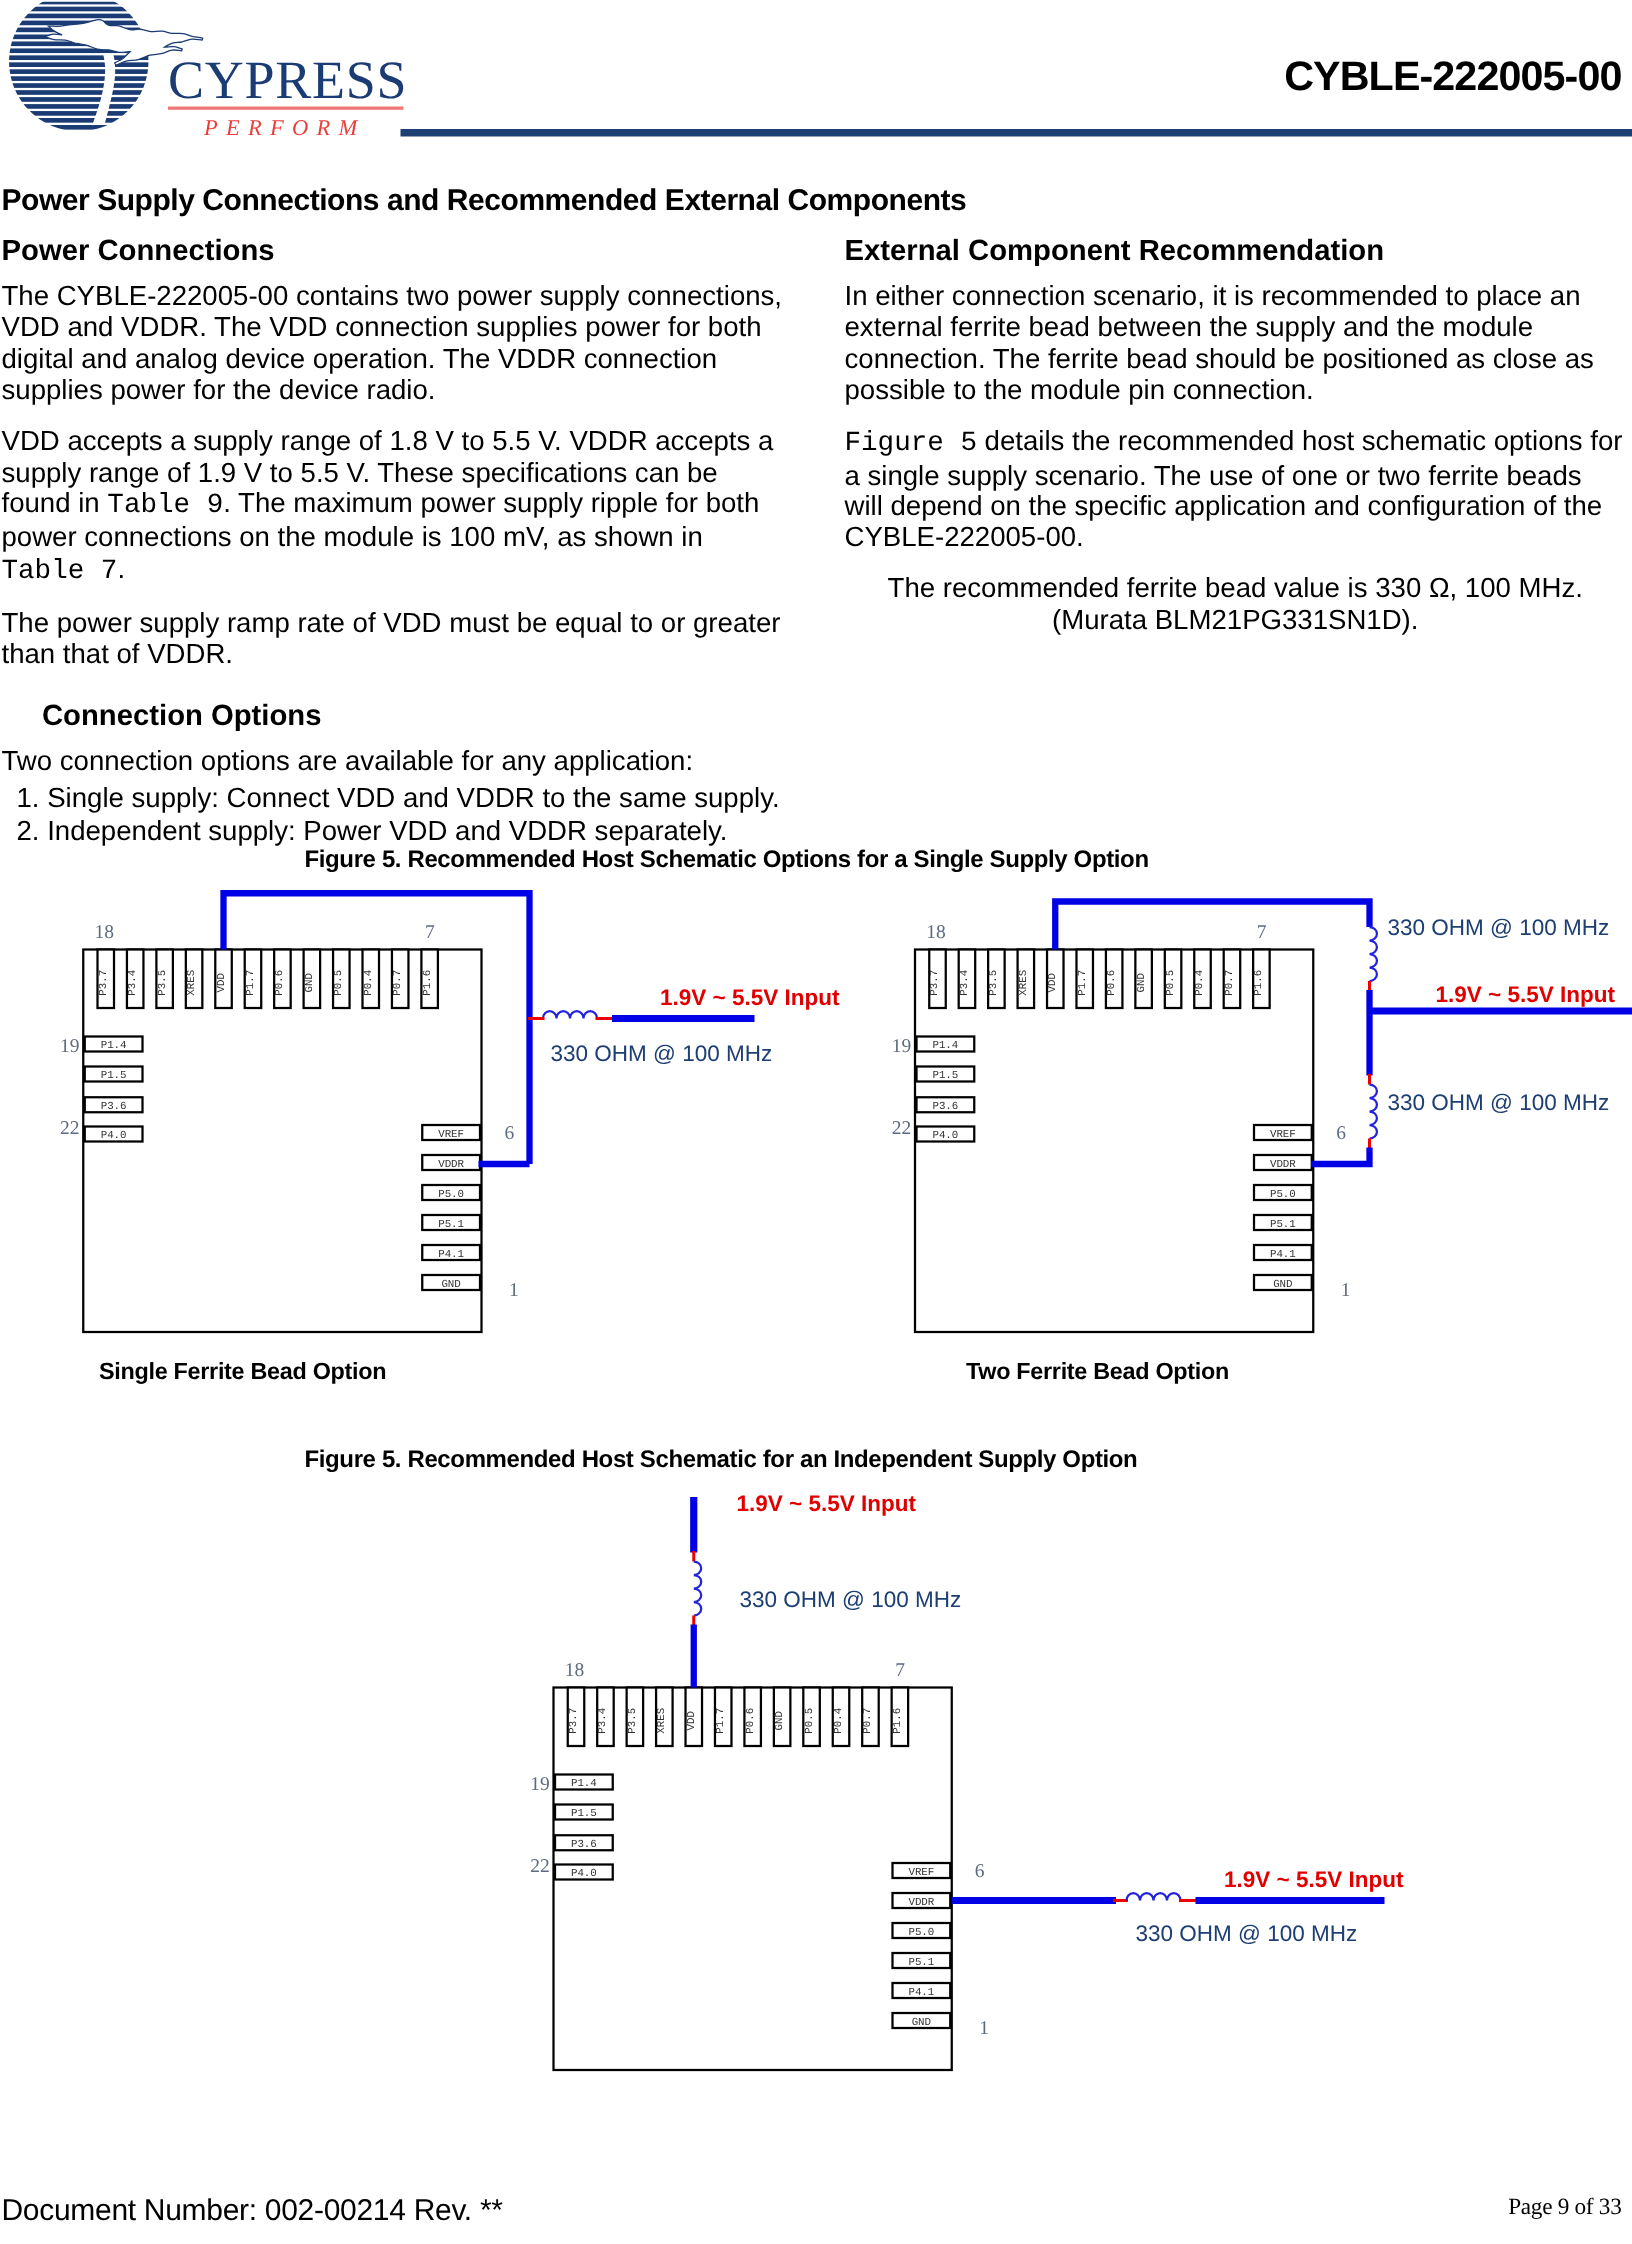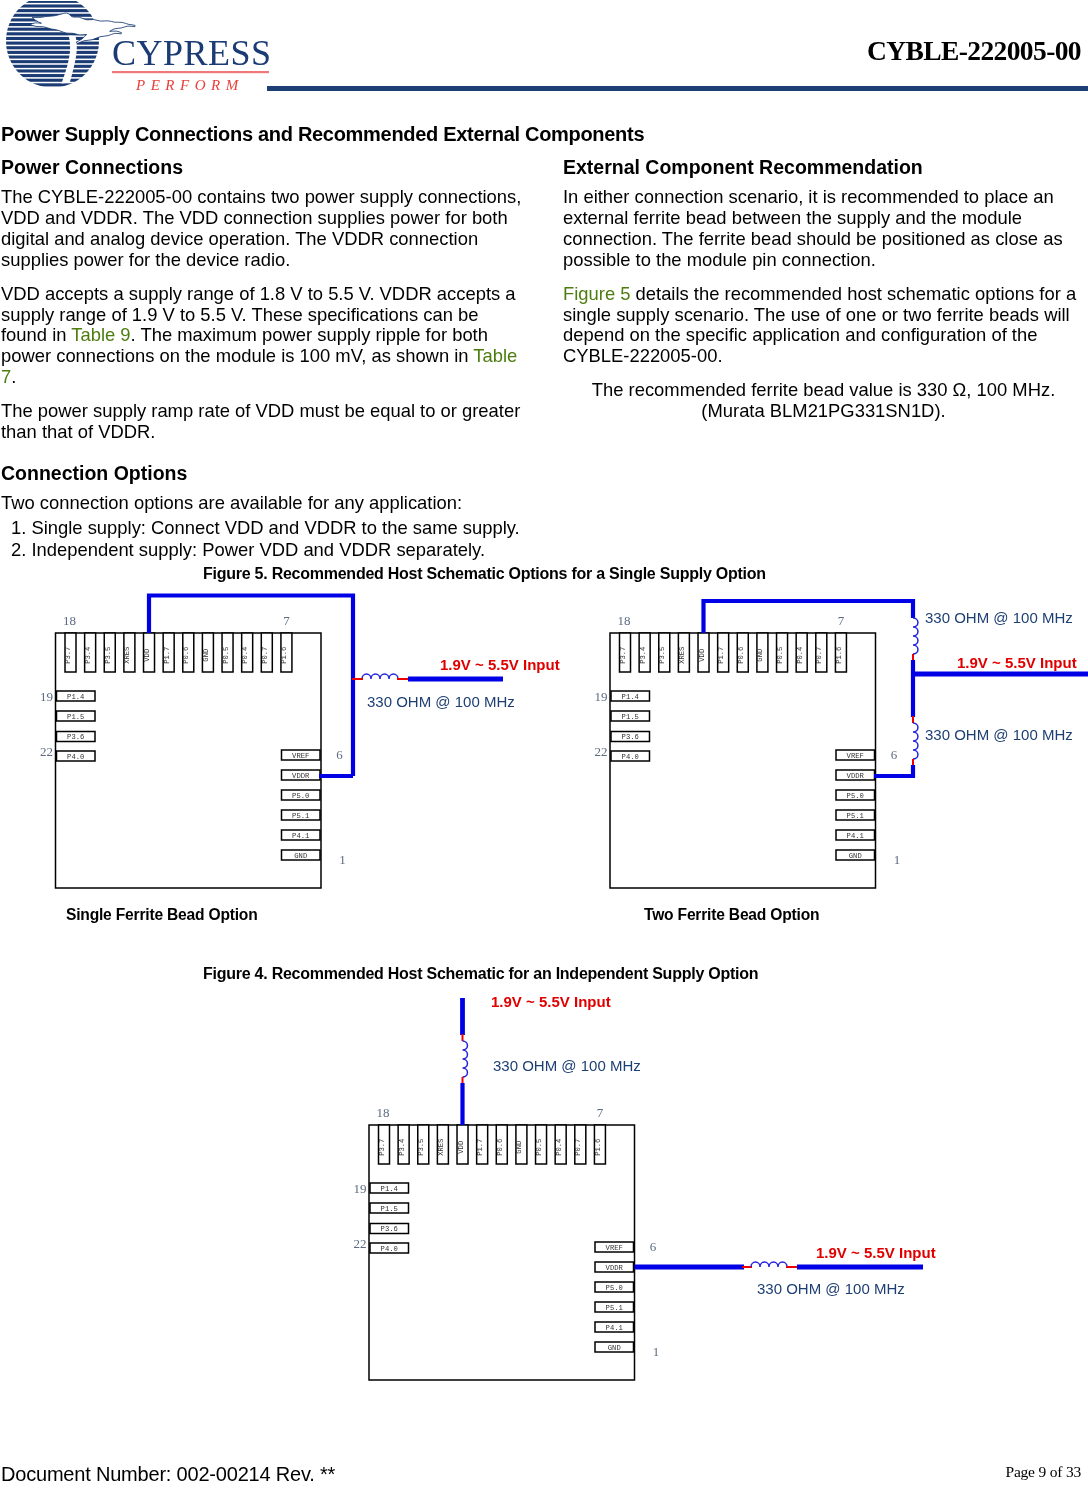--- a/index.html
+++ b/index.html
@@ -1,28 +1,28 @@
 <!DOCTYPE html>
 <html><head>
 <meta charset="utf-8">
 <style>
 html,body{margin:0;padding:0;background:#fff;}
 body{width:1088px;height:1496px;font-family:"Liberation Sans",sans-serif;color:#000;position:relative;overflow:hidden;}
 #cypress-logo{position:absolute;left:2px;top:1px;}
 #logo-wordmark{position:absolute;left:112px;top:35px;width:160px;height:60px;}
 #hdr-rule{position:absolute;left:267px;top:85.5px;width:821px;height:5.5px;background:#1e3f73;}
-#part-number{position:absolute;right:7px;top:35px;font-size:27.5px;font-weight:bold;letter-spacing:-0.6px;white-space:nowrap;font-family:Liberation Serif, serif;}
+#part-number{position:absolute;right:7px;top:35px;font-size:27.5px;font-weight:bold;letter-spacing:-0.6px;white-space:nowrap;}
 #page-title{position:absolute;left:1px;top:110px;font-size:20px;font-weight:bold;letter-spacing:-0.3px;white-space:nowrap;}
 .col{position:absolute;}
 #colL{left:1px;top:156px;width:525px;}
 #colR{left:563px;top:156px;width:521px;}
 h2.sec{font-size:19.5px;font-weight:bold;margin:0 0 8px 0;letter-spacing:0px;}
 p.body{font-size:18.4px;margin:0 0 13px 0;line-height:20.9px;letter-spacing:0px;}
 p.body.last{margin-bottom:0;text-align:center;}
-.lnk{color:#4d7c0f;}
+.lnk{color:#000000;font-family:Liberation Mono, monospace;}
 ol.opts{margin:0;padding:0;list-style:none;font-size:18.4px;line-height:22.5px;letter-spacing:0px;}
 ol.opts li{padding-left:10px;}
 .fcap{position:absolute;font-size:16px;font-weight:bold;letter-spacing:-0.25px;white-space:nowrap;}
 .flabel{position:absolute;font-size:15.6px;font-weight:bold;letter-spacing:-0.2px;white-space:nowrap;}
 #footer-left{position:absolute;left:1px;top:1463px;font-size:20px;letter-spacing:-0.2px;}
 #footer-right{position:absolute;right:7px;top:1463px;font-size:15.5px;letter-spacing:-0.2px;font-family:Liberation Serif, serif;}
 svg{display:block;}
 #fig5{position:absolute;left:0;top:591px;}
 #fig6{position:absolute;left:0;top:990px;}
 text.pinlbl{font-family:"Liberation Mono","DejaVu Sans Mono",monospace;font-size:7.2px;fill:#333;}
@@ -79,21 +79,21 @@
 <div id="part-number">CYBLE-222005-00</div>
 </div>
 
 <h1 id="page-title">Power Supply Connections and Recommended External Components</h1>
 
 <div class="col" id="colL">
 <h2 class="sec">Power Connections</h2>
 <p class="body">The CYBLE-222005-00 contains two power supply connections, VDD and VDDR. The VDD connection supplies power for both digital and analog device operation. The VDDR connection supplies power for the device radio.</p>
 <p class="body"><span>VDD accepts a supply range of 1.8 V to 5.5 V. VDDR accepts a supply range of 1.9 V to 5.5 V. These specifications can be found in </span><span class="lnk">Table 9</span><span>. The maximum power supply ripple for both power connections on the module is 100 mV, as shown in </span><span class="lnk">Table 7</span><span>.</span></p>
 <p class="body">The power supply ramp rate of VDD must be equal to or greater than that of VDDR.</p>
-<h2 class="sec" style="margin-top:19px;">Connection Options</h2>
+<h2 class="sec" style="margin-top:19px;padding-left:27px;">Connection Options</h2>
 <p class="body" style="margin-bottom:3px;">Two connection options are available for any application:</p>
 <ol class="opts">
 <li>1. Single supply: Connect VDD and VDDR to the same supply.</li>
 <li>2. Independent supply: Power VDD and VDDR separately.</li>
 </ol>
 </div>
 <div class="col" id="colR">
 <h2 class="sec">External Component Recommendation</h2>
 <p class="body">In either connection scenario, it is recommended to place an external ferrite bead between the supply and the module connection. The ferrite bead should be positioned as close as possible to the module pin connection.</p>
 <p class="body"><span class="lnk">Figure 5</span><span> details the recommended host schematic options for a single supply scenario. The use of one or two ferrite beads will depend on the specific application and configuration of the CYBLE-222005-00.</span></p>
@@ -313,21 +313,21 @@
 <path d="M 913.00 132.00 a 4.95 4.50 0 0 1 0 9.00 a 4.95 4.50 0 0 1 0 9.00 a 4.95 4.50 0 0 1 0 9.00 a 4.95 4.50 0 0 1 0 9.00 " fill="none" stroke="#2323dd" stroke-width="1.5"></path>
 <path d="M 913.0 168 L 913.0 175" stroke="#ee0000" stroke-width="2.0" fill="none"></path>
 <path d="M 913.0 174 L 913.0 185 L 874 185" fill="none" stroke="#0000e6" stroke-width="4.2"></path>
 <text x="925" y="32" class="beadlbl">330 OHM @ 100 MHz</text>
 <text x="957" y="77" class="redlbl">1.9V ~ 5.5V Input</text>
 <text x="925" y="149" class="beadlbl">330 OHM @ 100 MHz</text>
 </svg>
 <div class="flabel" style="left:66px;top:906px;">Single Ferrite Bead Option</div>
 <div class="flabel" style="left:644px;top:906px;">Two Ferrite Bead Option</div>
 
-<div class="fcap" style="left:203px;top:965px;">Figure 4.  Recommended Host Schematic for an Independent Supply Option</div>
+<div class="fcap" style="left:203px;top:965px;">Figure 5.  Recommended Host Schematic for an Independent Supply Option</div>
 <svg id="fig6" width="1088" height="450" viewBox="0 0 1088 450" xmlns="http://www.w3.org/2000/svg">
 <g transform="translate(369.0,135.0)">
 <rect x="0" y="0" width="265.5" height="255" fill="#fff" stroke="#000" stroke-width="1.5"></rect>
 <g>
         <rect x="9.50" y="0" width="11.0" height="39" fill="#fff" stroke="#000" stroke-width="1.5"></rect>
         <text x="15.00" y="22.2" class="pinlbl" text-anchor="middle" transform="rotate(-90 15.00 22.2)">P3.7</text>
       </g>
 <g>
         <rect x="29.13" y="0" width="11.0" height="39" fill="#fff" stroke="#000" stroke-width="1.5"></rect>
         <text x="34.63" y="22.2" class="pinlbl" text-anchor="middle" transform="rotate(-90 34.63 22.2)">P3.4</text>

